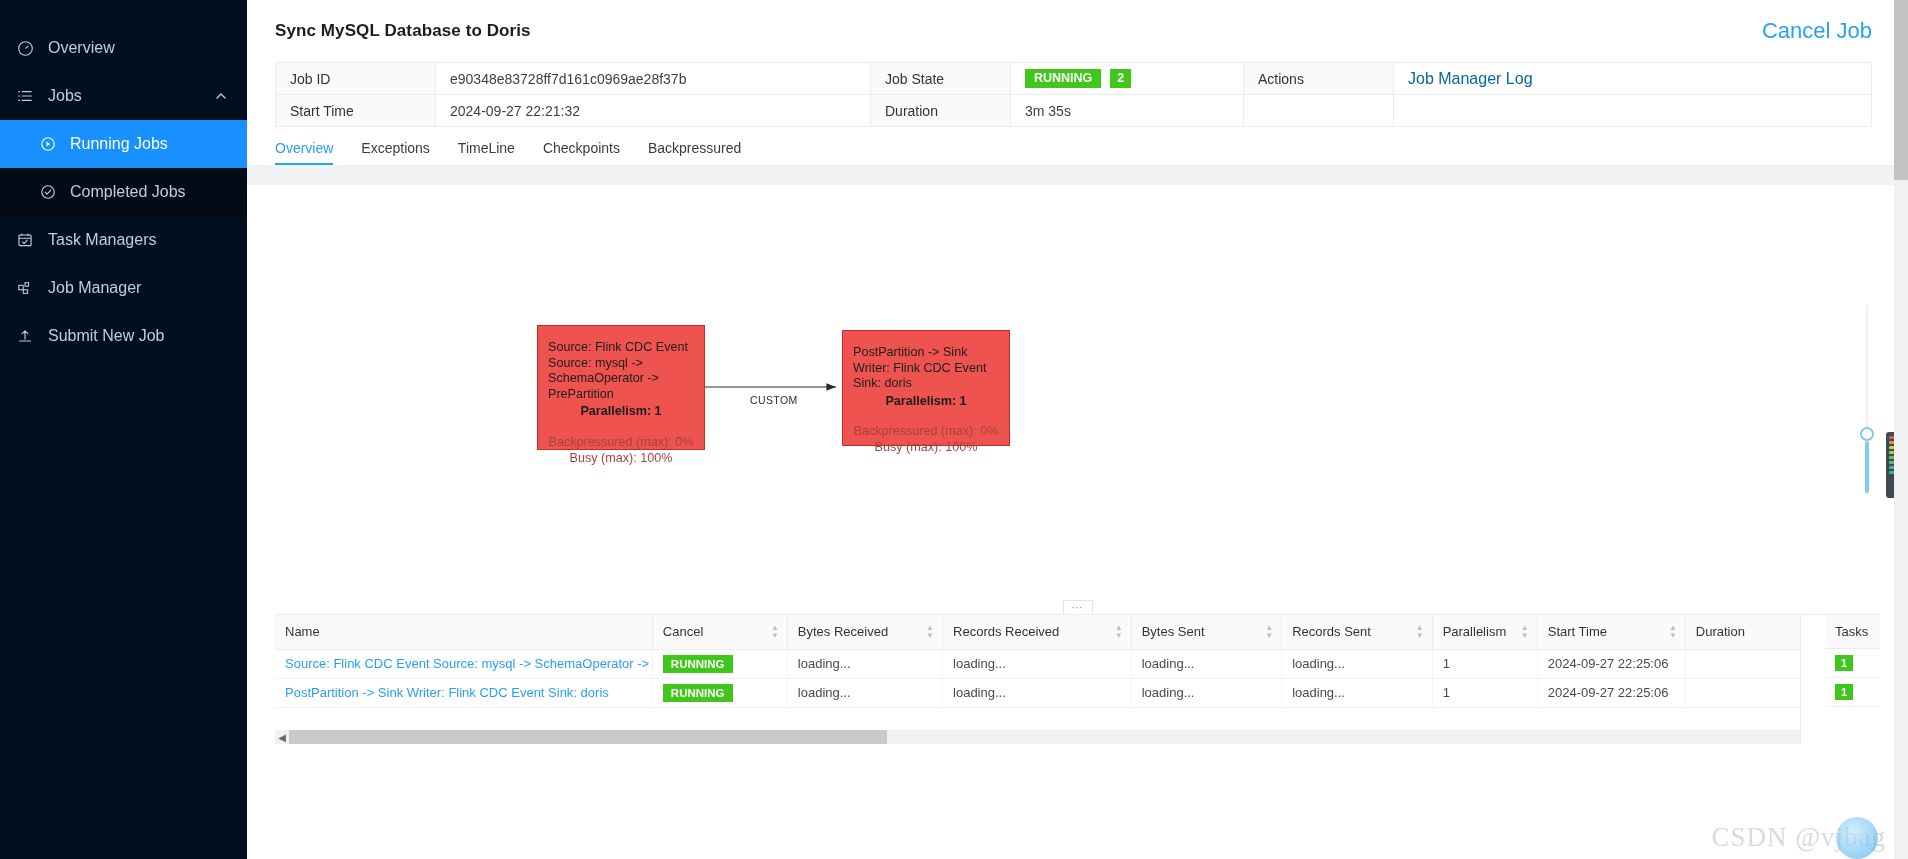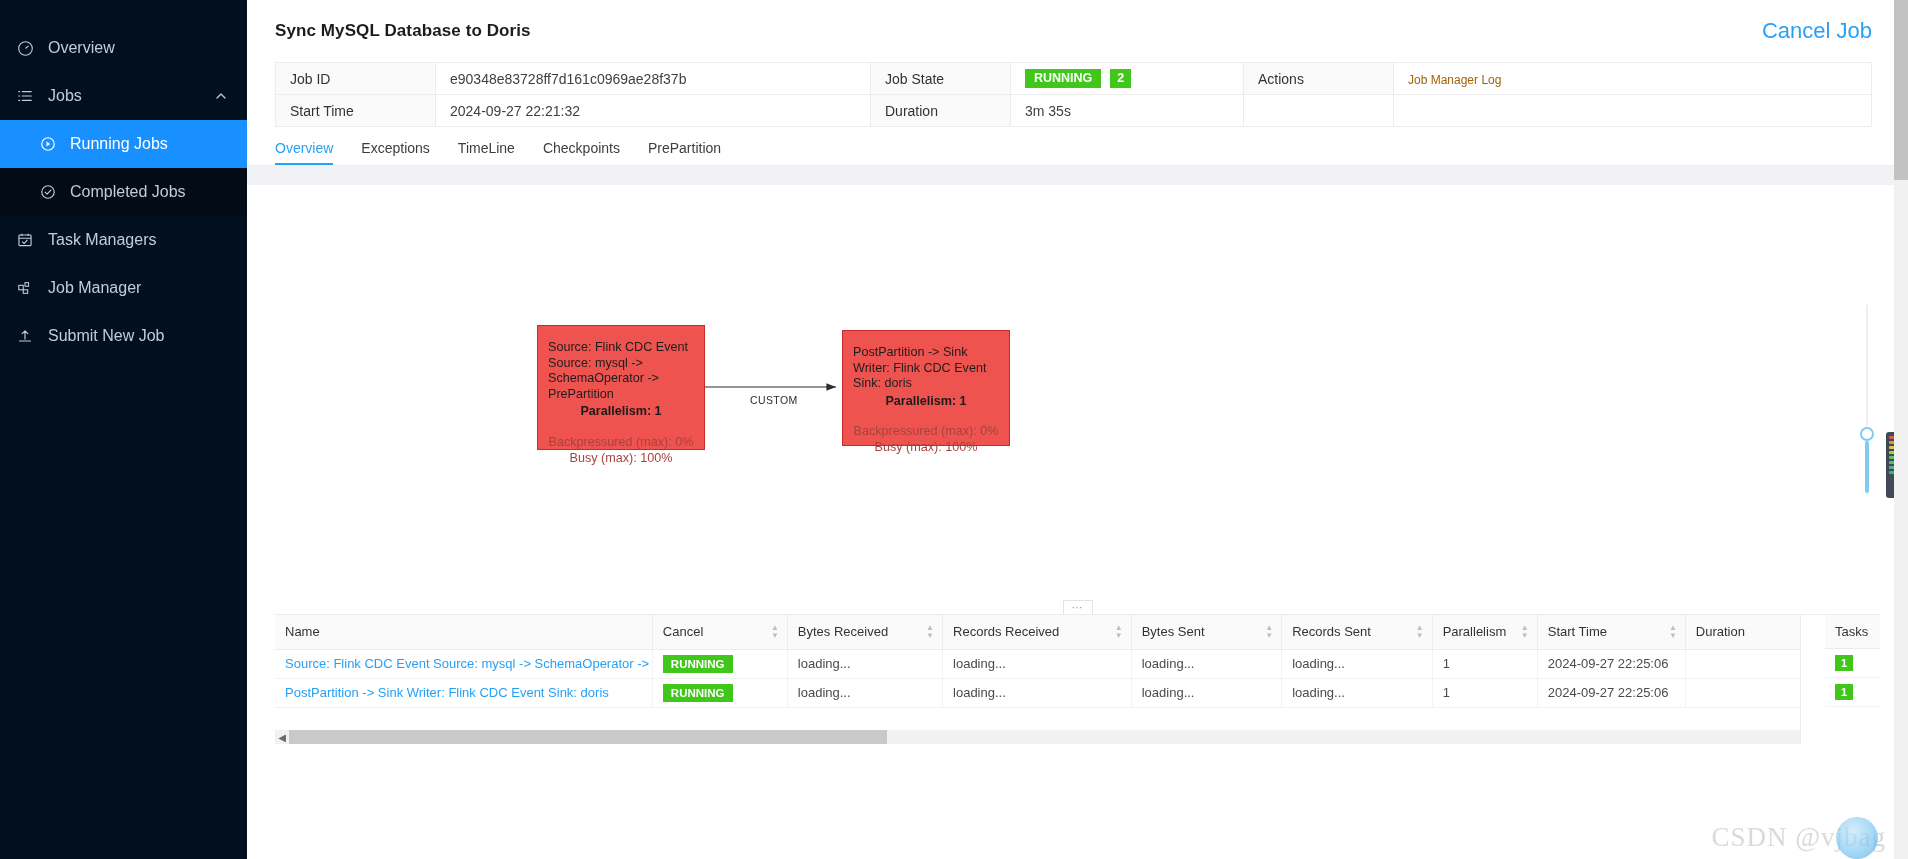--- a/index.html
+++ b/index.html
@@ -112,21 +112,21 @@
   .badge-count {
     display:inline-block;
     background: #41c71c;
     color: #fff;
     font-size: 12.5px; font-weight: bold;
     padding: 3px 7px;
     line-height: 13px;
     margin-left: 9px;
     vertical-align: middle;
   }
-  .link-blue { color: #a16207; cursor: pointer; font-size: 12px; }
+  .link-blue { color: #0369a1; cursor: pointer; font-size: 16px; }
 
   
   .tabs {
     display: flex;
     margin: 0 28px;
     height: 38px;
     align-items: flex-end;
     gap: 28px;
     padding-top: 14px;
   }
@@ -447,21 +447,21 @@
           <td class="v"></td>
         </tr>
       </tbody>
     </table>
 
     <div class="tabs">
       <div class="tab active">Overview</div>
       <div class="tab">Exceptions</div>
       <div class="tab">TimeLine</div>
       <div class="tab">Checkpoints</div>
-      <div class="tab">PrePartition</div>
+      <div class="tab">Backpressured</div>
     </div>
     <div class="tabs-divider"></div>
 
     <div class="content-gap"></div>
 
     <div class="canvas-wrap">
 
       <svg style="position:absolute;left:0;top:0;width:100%;height:100%;">
         <defs>
           <marker id="arw" markerWidth="9" markerHeight="9" refX="8" refY="3.2" orient="auto">

